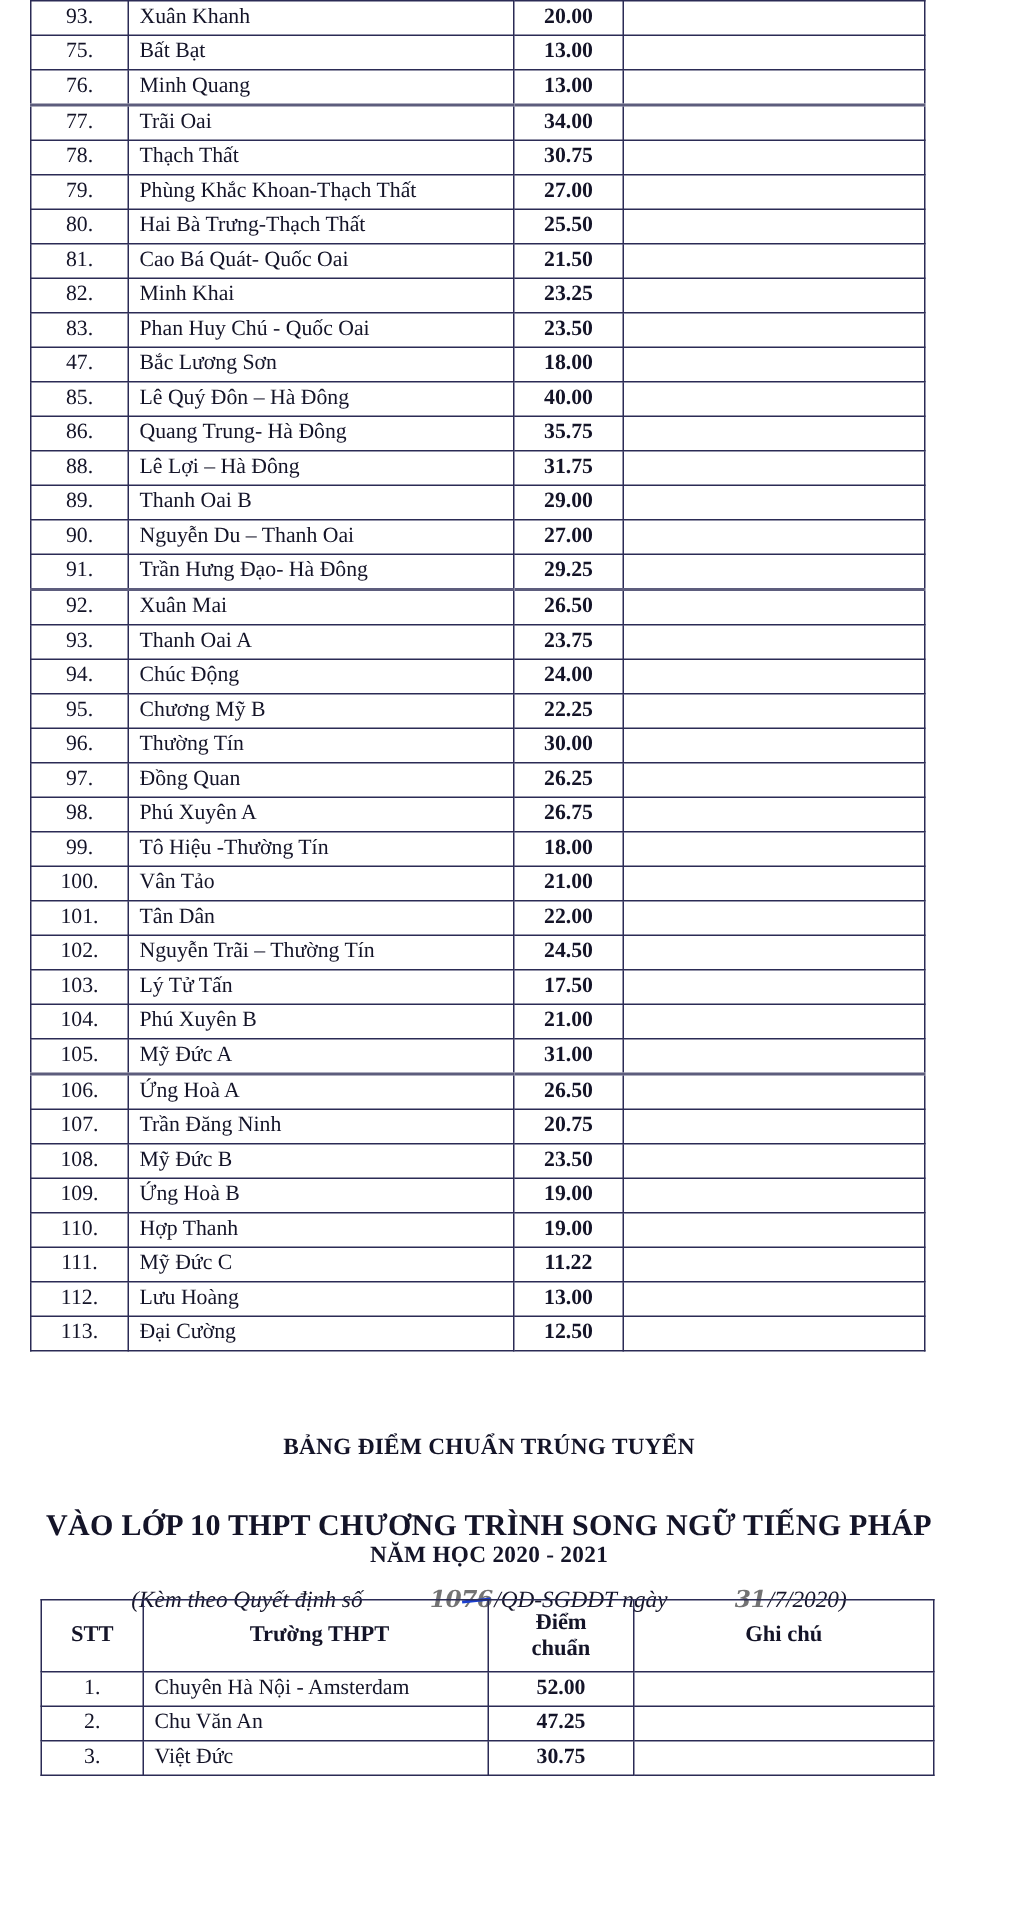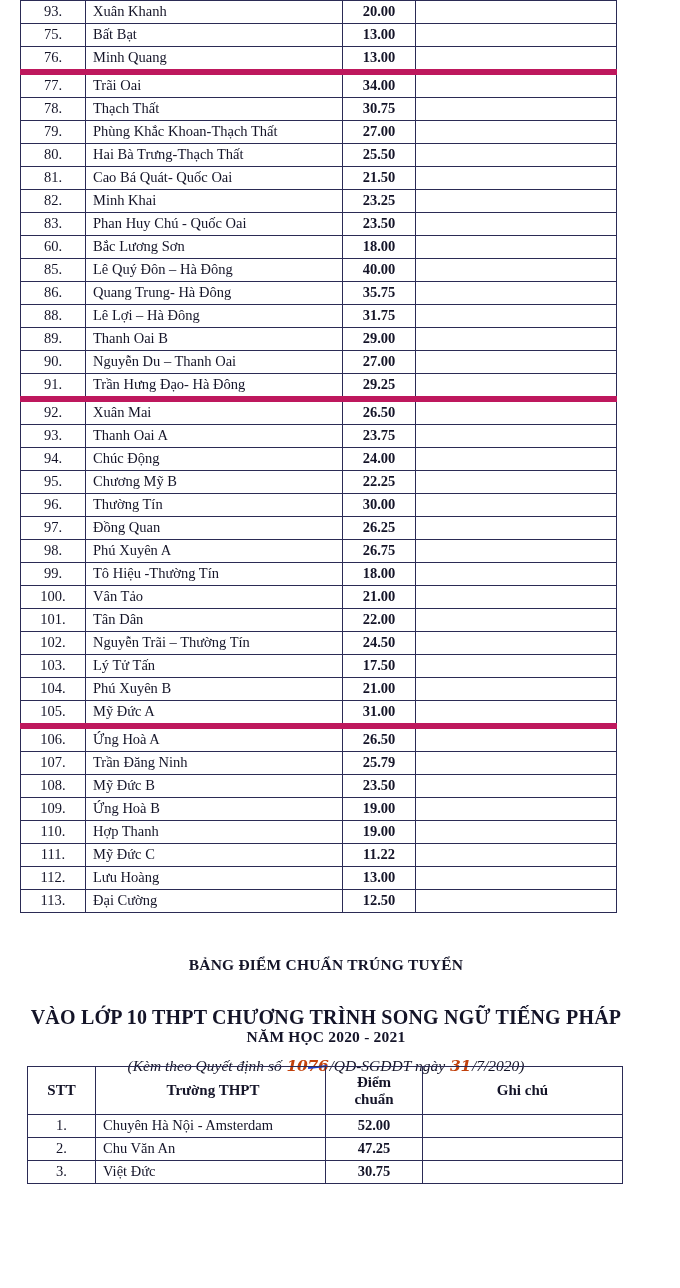--- a/index.html
+++ b/index.html
@@ -59,21 +59,21 @@
   }
   .c-note {
     width: 200px;
   }
 
   
   tr.seam td {
     border-bottom: 2px solid #5d5d7d;
   }
   tr.seam-after td {
-    border-top: 6px solid #be185d;
+    border-top: 1px solid #be185d;
   }
 
   
   .heading {
     position: absolute;
     left: 0;
     top: 955px;
     width: 652px;
     text-align: center;
   }
@@ -89,26 +89,27 @@
     margin-top: 34px;
   }
   .subtitle {
     margin-top: 10px;
     font-style: italic;
     font-size: 15.5px;
     line-height: 20px;
     white-space: nowrap;
   }
   .ink {
-    color: #c2410c;
+    color: #737373;
     font-weight: bold;
     font-family: "DejaVu Serif", serif;
     letter-spacing: -0.3px;
     position: relative;
     padding: 0 1px;
+    margin-left: 40px;
   }
   .ink.strike::after {
     content: "";
     position: absolute;
     left: 52%;
     right: 4%;
     top: 52%;
     height: 1.6px;
     background: #1b3fd0;
     transform: rotate(-6deg);
@@ -208,21 +209,21 @@
           <td class="c-score">23.25</td>
           <td class="c-note"></td>
         </tr>
         <tr>
           <td class="c-stt">83.</td>
           <td class="c-name">Phan Huy Chú - Quốc Oai</td>
           <td class="c-score">23.50</td>
           <td class="c-note"></td>
         </tr>
         <tr>
-          <td class="c-stt">60.</td>
+          <td class="c-stt">47.</td>
           <td class="c-name">Bắc Lương Sơn</td>
           <td class="c-score">18.00</td>
           <td class="c-note"></td>
         </tr>
         <tr>
           <td class="c-stt">85.</td>
           <td class="c-name">Lê Quý Đôn – Hà Đông</td>
           <td class="c-score">40.00</td>
           <td class="c-note"></td>
         </tr>
@@ -342,21 +343,21 @@
         </tr>
         <tr class="seam-after">
           <td class="c-stt">106.</td>
           <td class="c-name">Ứng Hoà A</td>
           <td class="c-score">26.50</td>
           <td class="c-note"></td>
         </tr>
         <tr>
           <td class="c-stt">107.</td>
           <td class="c-name">Trần Đăng Ninh</td>
-          <td class="c-score">25.79</td>
+          <td class="c-score">20.75</td>
           <td class="c-note"></td>
         </tr>
         <tr>
           <td class="c-stt">108.</td>
           <td class="c-name">Mỹ Đức B</td>
           <td class="c-score">23.50</td>
           <td class="c-note"></td>
         </tr>
         <tr>
           <td class="c-stt">109.</td>

